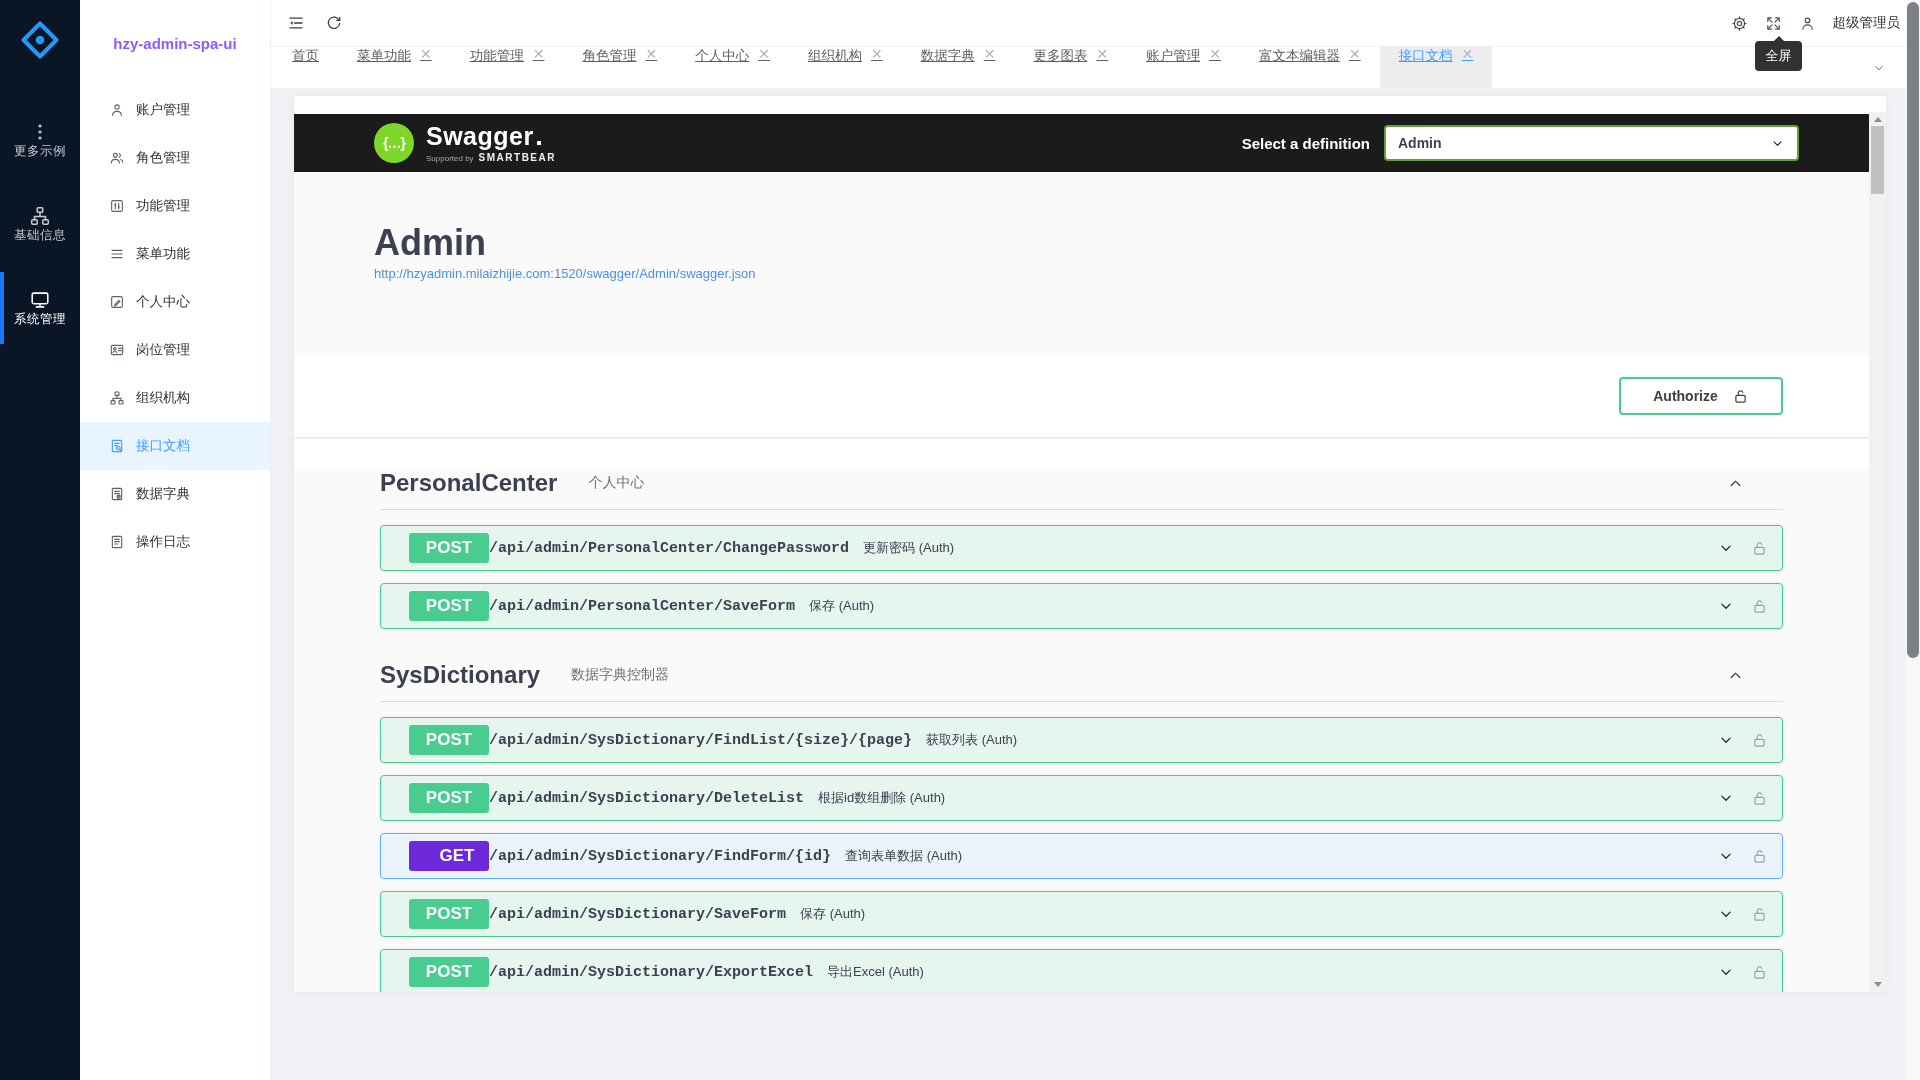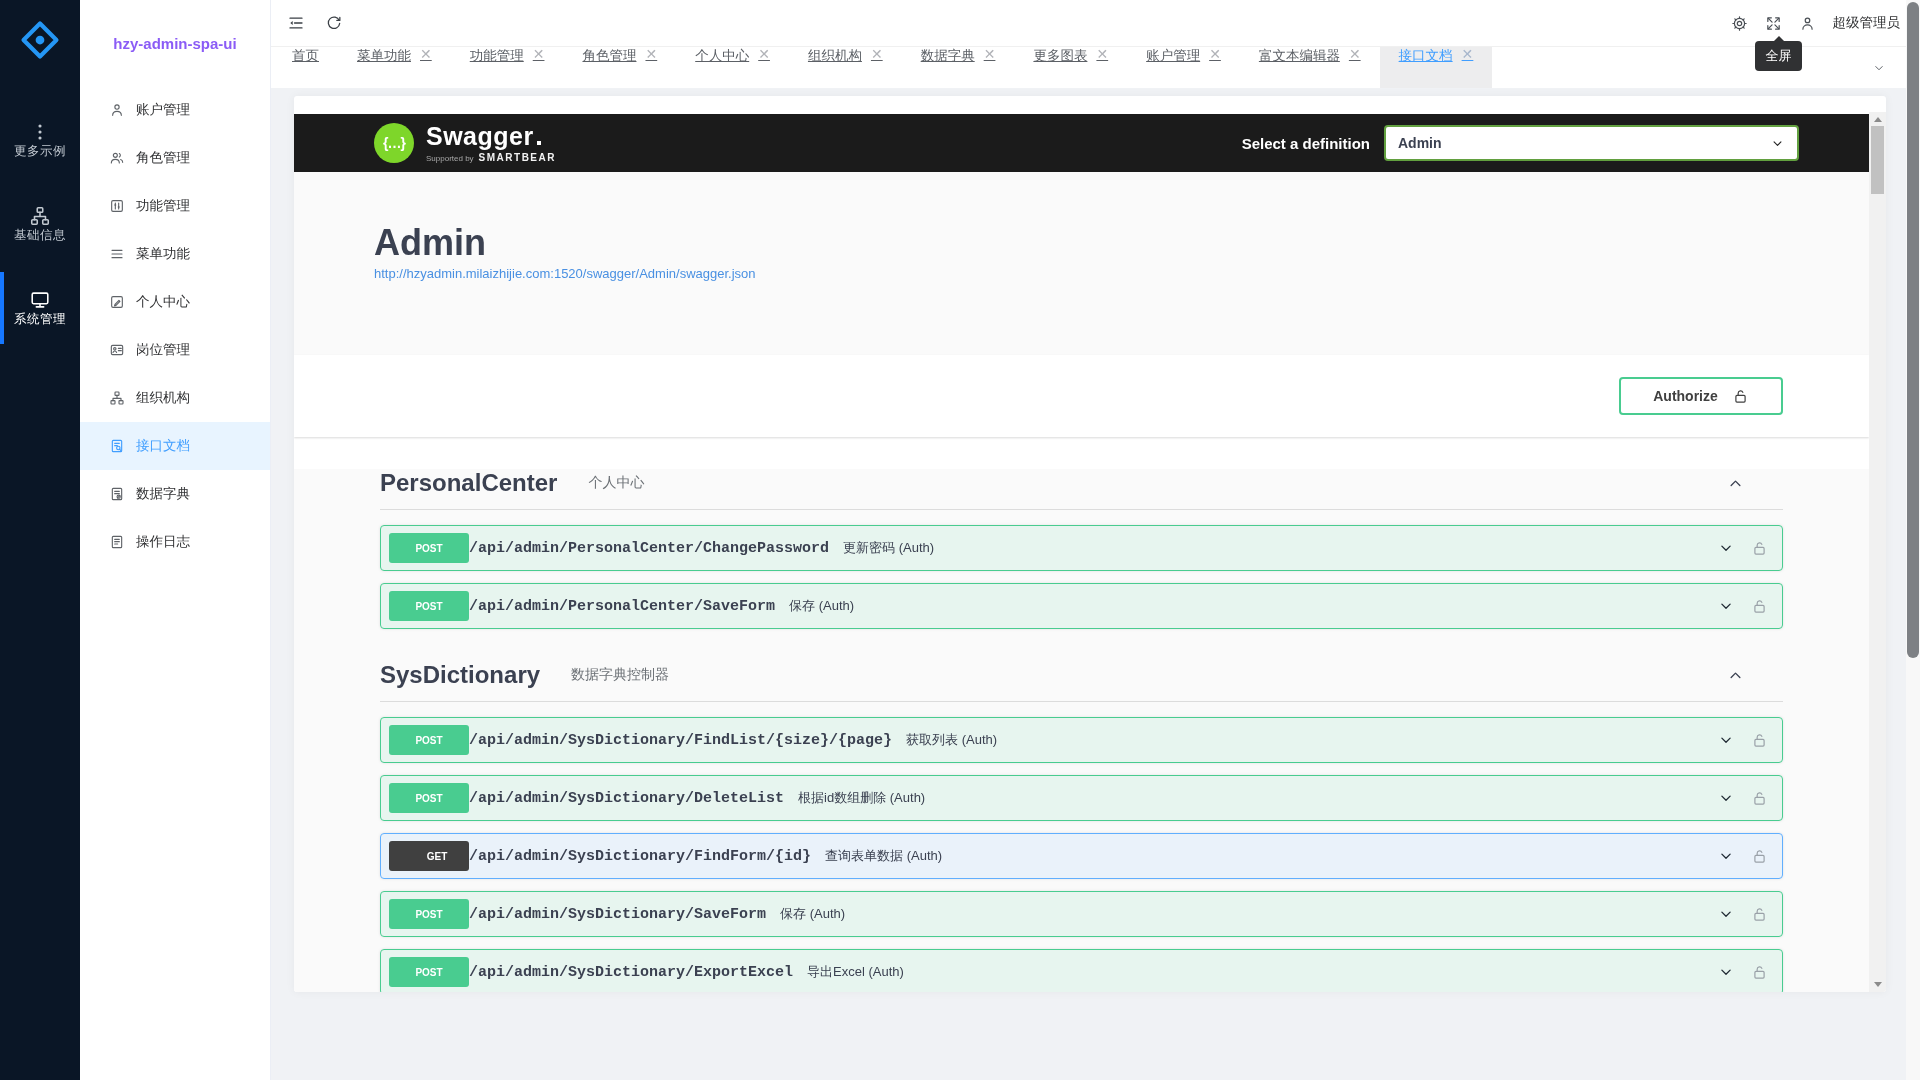--- a/index.html
+++ b/index.html
@@ -78,23 +78,23 @@
   .sw-sections { background:#fafafa; height:573px; padding:0 86px; }
   .sw-sec-head { margin-top:32px; display:flex; align-items:center; gap:31px; cursor:pointer; }
   .sw-sec-name { font-size:24px; font-weight:bold; color:#3b4151; }
   .sw-sec-desc { font-size:14px; color:#6b7075; }
   .sw-sec-head .icon { margin-left:auto; margin-right:38px; font-size:19px; color:#3b4151; }
   .sw-sec-divider { margin-top:12px; border-bottom:1px solid #dcdcdc; }
   .sw-rows { margin-top:15px; display:flex; flex-direction:column; gap:12px; }
   .op-row { height:46px; border-radius:4px; border:1px solid; display:flex; align-items:center; padding:0 14px 0 8px; box-shadow:0 0 3px rgba(0,0,0,.1); cursor:pointer; }
   .op-row.post { background:rgba(73,204,144,.1); border-color:#49cc90; }
   .op-row.get  { background:rgba(97,175,254,.1); border-color:#61affe; }
-  .op-badge { min-width:80px; height:30px; border-radius:3px; display:flex; align-items:center; justify-content:center; color:#fff; font-weight:bold; font-size:10px; }
+  .op-badge { min-width:80px; height:30px; border-radius:3px; display:flex; align-items:center; justify-content:center; color:#fff; font-weight:bold; font-size:17px;margin-left:20px; }
   .op-row.post .op-badge { background:#49cc90; }
-  .op-row.get  .op-badge { background:#404040;padding-left:16px; }
+  .op-row.get  .op-badge { background:#6d28d9;padding-left:16px; }
   .op-path { font-family:"Liberation Mono","DejaVu Sans Mono",monospace; font-weight:bold; font-size:15px; color:#3b4151; }
   .op-sum { margin-left:14px; font-size:13px; color:#3b4151; }
   .op-right { margin-left:auto; display:flex; align-items:center; gap:16px; }
   .op-right .chev { font-size:18px; color:#1f2933; }
   .op-right .lock { font-size:17px; color:#9aa1a8; }
 
   
   .sw-scroll { position:absolute; right:0; top:16px; bottom:0; width:17px; background:#f1f1f1; }
   .sw-scroll .up, .sw-scroll .down { position:absolute; left:50%; margin-left:-4px; width:0; height:0; border-left:4px solid transparent; border-right:4px solid transparent; }
   .sw-scroll .up { top:5px; border-bottom:5px solid #8b8b8b; }

